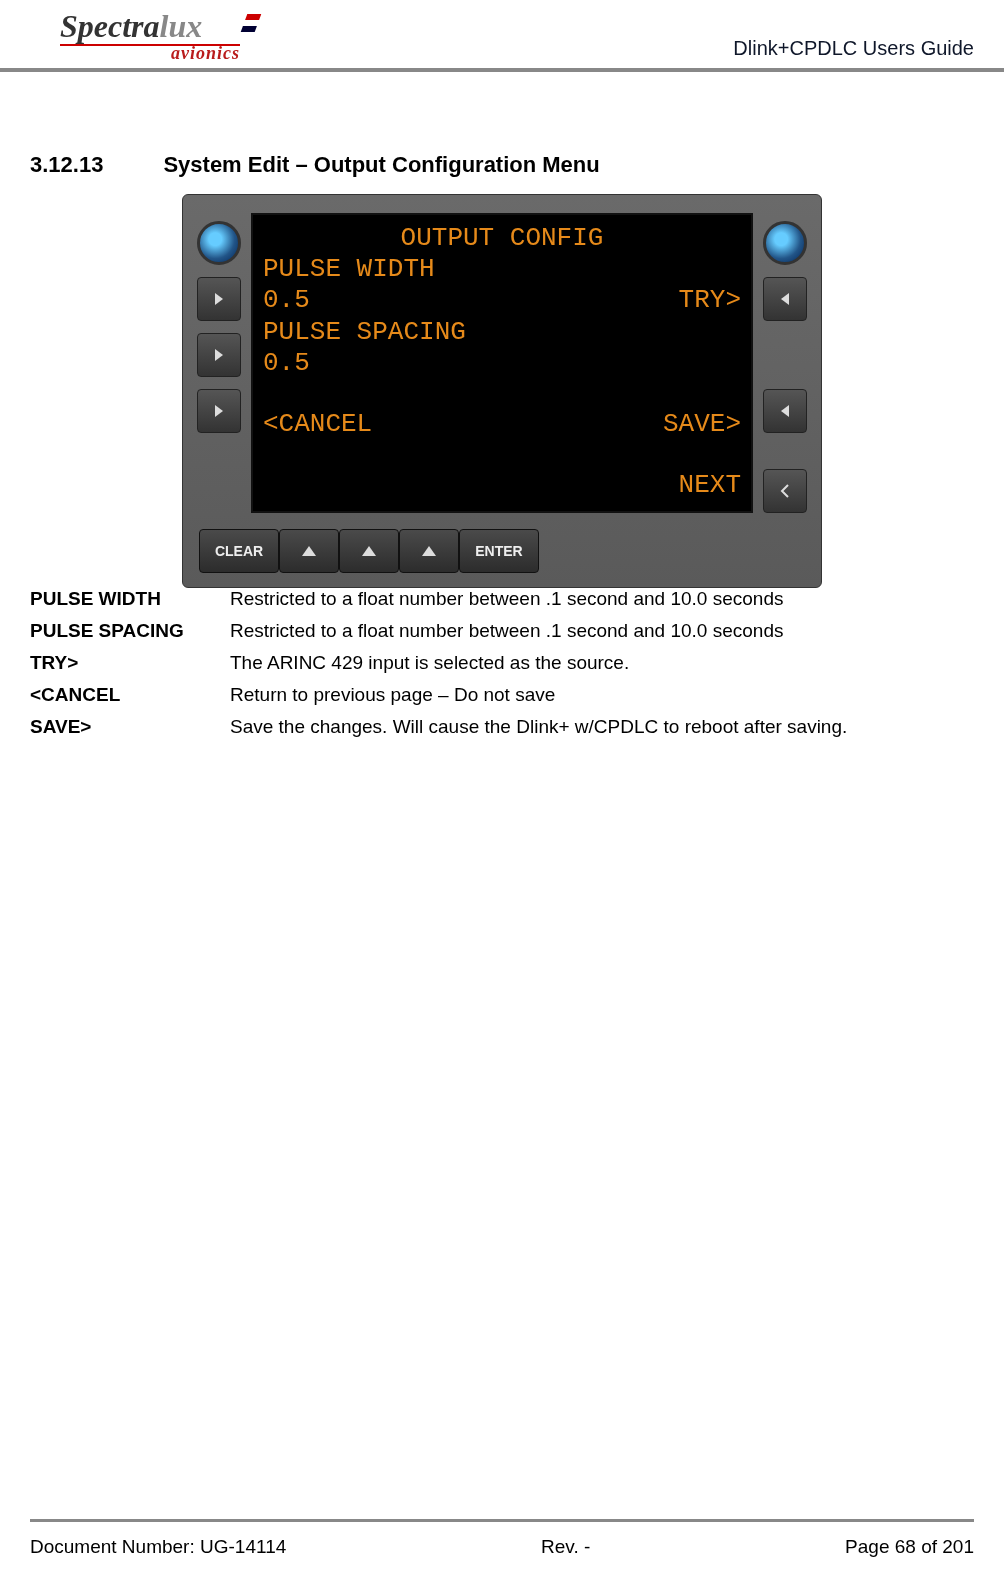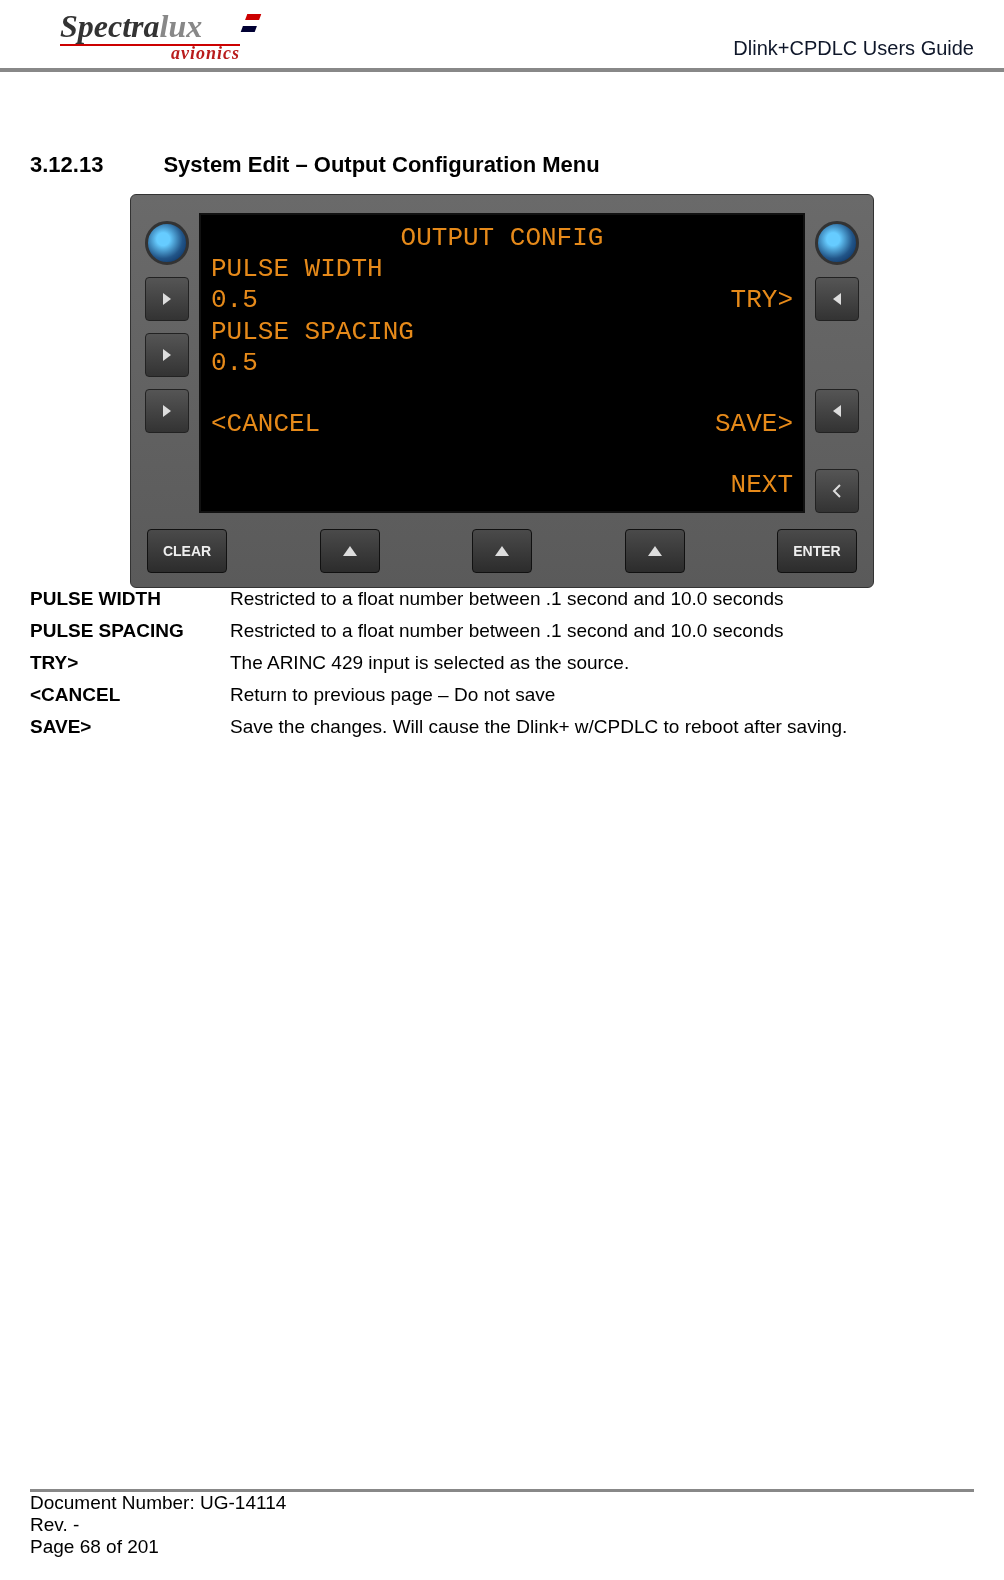--- a/index.html
+++ b/index.html
@@ -63,21 +63,21 @@
       padding: 80px 30px 0 30px;
     }
     .section-heading {
       display: flex;
       gap: 60px;
       font-weight: bold;
       font-size: 22px;
       margin-bottom: 16px;
     }
     .device {
-      width: 744px;
+      width: 640px;
       margin: 0 auto;
       background: linear-gradient(#6a6a6a, #5a5a5a);
       border: 1px solid #333;
       border-radius: 6px;
       padding: 18px 14px 14px 14px;
     }
     .device-main {
       display: flex;
       gap: 10px;
       align-items: stretch;
@@ -120,21 +120,21 @@
     }
     .screen .row {
       display: flex;
       justify-content: space-between;
       white-space: pre;
     }
     .screen .center { text-align: center; display: block; }
     .spacer-row { height: 30px; }
     .device-bottom {
       display: flex;
-      justify-content: space-between;
+      justify-content: flex-start;
       align-items: center;
       margin-top: 16px;
       padding: 0 2px;
     }
     .key {
       background: linear-gradient(#4a4a4a, #2c2c2c);
       border: 1px solid #111;
       border-radius: 4px;
       color: #eee;
       font-size: 14px;
@@ -169,22 +169,21 @@
     }
     .page-footer {
       position: absolute;
       bottom: 22px;
       left: 30px;
       right: 30px;
       border-top: 3px solid #888;
       display: flex;
       justify-content: space-between;
       font-size: 19px;
-      padding-top: 0;
-      flex-direction: column;
+      padding-top: 14px;
     }
   </style>
 </head>
 <body>
 
 <div class="page-header">
   <div class="logo">
     <span class="spectra">Spectra</span><span class="lux">lux</span>
     <span class="logo-flag"></span>
     <div class="logo-underline"></div>

